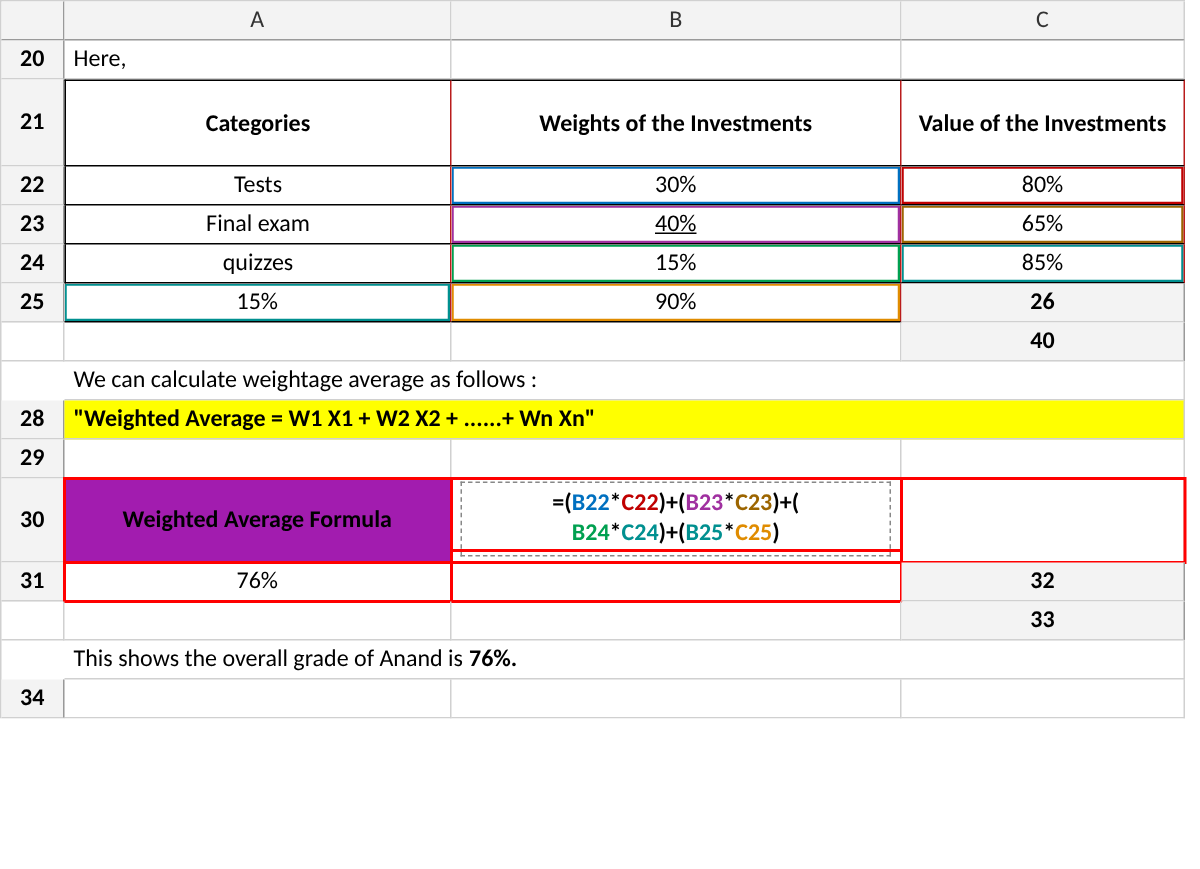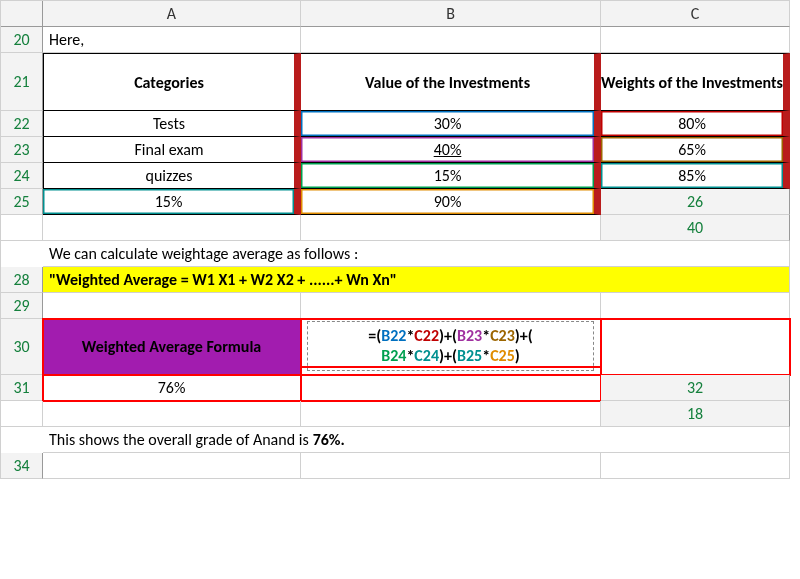--- a/index.html
+++ b/index.html
@@ -1,27 +1,27 @@
 <!DOCTYPE html>
 <html><head>
 <meta charset="utf-8">
 <style>
   html,body{margin:0;padding:0;background:#fff;font-family:Calibri,Arial,sans-serif;font-size:16px;color:#000;}
   .sheet{display:grid;grid-template-columns:42px 258px 300px 189px;border-top:1px solid #d0d0d0;border-left:1px solid #d0d0d0;width:789px;}
   .cell{border-right:1px solid #d0d0d0;border-bottom:1px solid #d0d0d0;padding:3px 6px;display:flex;align-items:center;min-height:26px;box-sizing:border-box;overflow:visible;white-space:nowrap;}
   .header-top{background:#f3f3f3;justify-content:center;font-weight:400;color:#333;border-bottom:1px solid #999;}
-  .header-left{background:#f3f3f3;justify-content:center;font-weight:400;color:#15803d;border-right:1px solid #999;}
+  .header-left{background:#f3f3f3;justify-content:center;font-weight:700;color:#000000;border-right:1px solid #999;}
   .center{justify-content:center;}
   .bold{font-weight:700;}
   .wrap{white-space:normal;text-align:center;}
   .tall{height:58px;}
   .bd-top{border-top:1px solid #000;}
   .bd-bot{border-bottom:1px solid #000;}
   .bd-left{border-left:1px solid #000;}
-  .bd-right{border-right:7px solid #b91c1c;}
+  .bd-right{border-right:1px solid #b91c1c;}
   
   .sel-blue{box-shadow:inset 0 0 0 1.5px #0070c0;}
   .sel-red{box-shadow:inset 0 0 0 1.5px #c00000;}
   .sel-purple{box-shadow:inset 0 0 0 1.5px #a030a0;text-decoration:underline;}
   .sel-green{box-shadow:inset 0 0 0 1.5px #00a050;}
   .sel-brown{box-shadow:inset 0 0 0 1.5px #9c6500;}
   .sel-teal{box-shadow:inset 0 0 0 1.5px #009090;}
   .sel-orange{box-shadow:inset 0 0 0 1.5px #e08c00;}
   .yellow-hl{background:#ffff00;}
   .cyan-hl{background:#a21caf;}
@@ -41,22 +41,22 @@
   <div class="cell header-top">B</div>
   <div class="cell header-top">C</div>
 
   <div class="cell header-left">20</div>
   <div class="cell">Here,</div>
   <div class="cell"></div>
   <div class="cell"></div>
 
   <div class="cell header-left tall">21</div>
   <div class="cell tall center bold bd-top bd-bot bd-left bd-right">Categories</div>
+  <div class="cell tall center bold bd-top bd-bot bd-right">Weights of the Investments</div>
   <div class="cell tall center bold wrap bd-top bd-bot bd-right">Value of the Investments</div>
-  <div class="cell tall center bold bd-top bd-bot bd-right">Weights of the Investments</div>
 
   <div class="cell header-left">22</div>
   <div class="cell center bd-bot bd-left bd-right">Tests</div>
   <div class="cell center bd-bot bd-right sel-blue">30%</div>
   <div class="cell center bd-bot bd-right sel-red">80%</div>
 
   <div class="cell header-left">23</div>
   <div class="cell center bd-bot bd-left bd-right">Final exam</div>
   <div class="cell center bd-bot bd-right sel-purple">40%</div>
   <div class="cell center bd-bot bd-right sel-brown">65%</div>
@@ -97,21 +97,21 @@
 
   <div class="cell header-left">31</div>
   <div class="cell center redbox">76%</div>
   <div class="cell redbox"></div>
 
   <div class="cell header-left">32</div>
   <div class="cell"></div>
   <div class="cell"></div>
   <div class="cell"></div>
 
-  <div class="cell header-left">18</div>
+  <div class="cell header-left">33</div>
   <div class="cell" style="grid-column:2 / span 3">
     <span>This shows the overall grade of Anand is </span>
     <span class="bold" style="margin-left:4px">76%.</span>
   </div>
 
   <div class="cell header-left">34</div>
   <div class="cell"></div>
   <div class="cell"></div>
   <div class="cell"></div>
 

